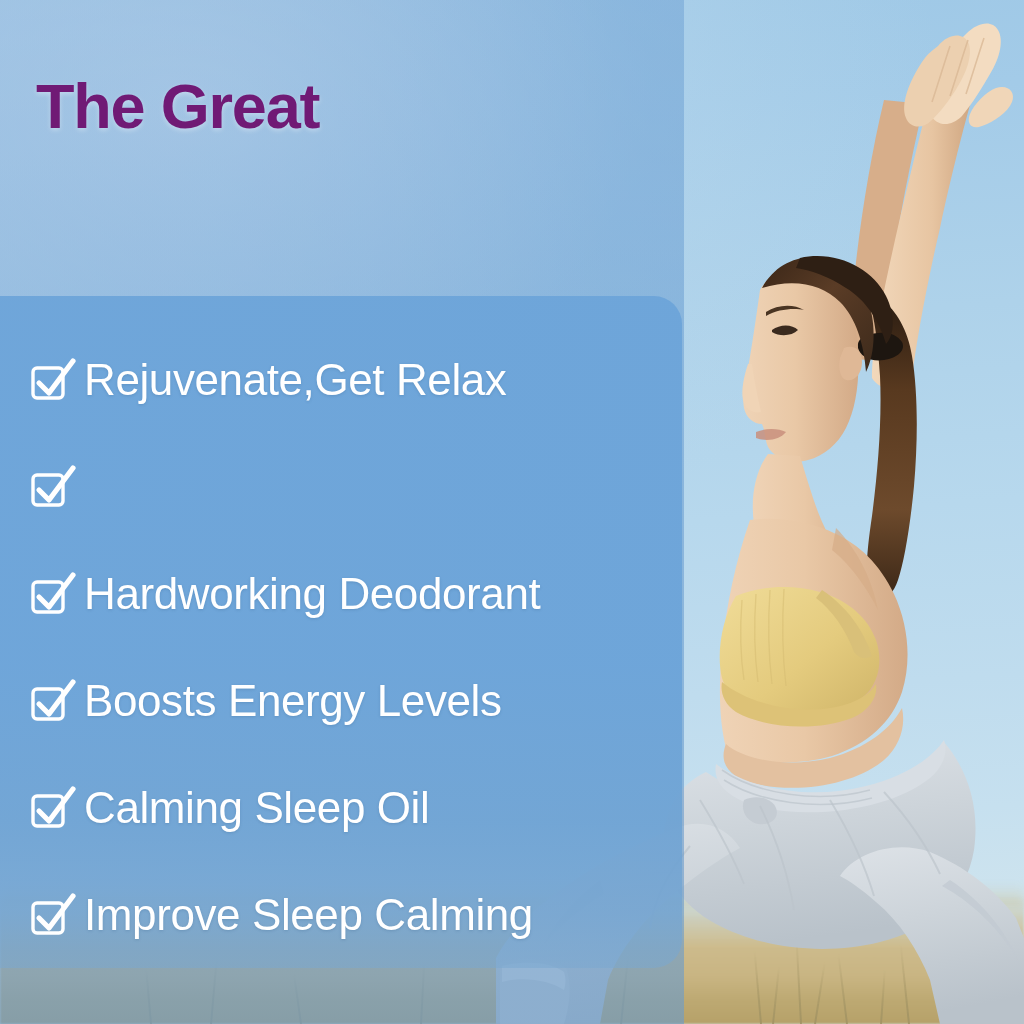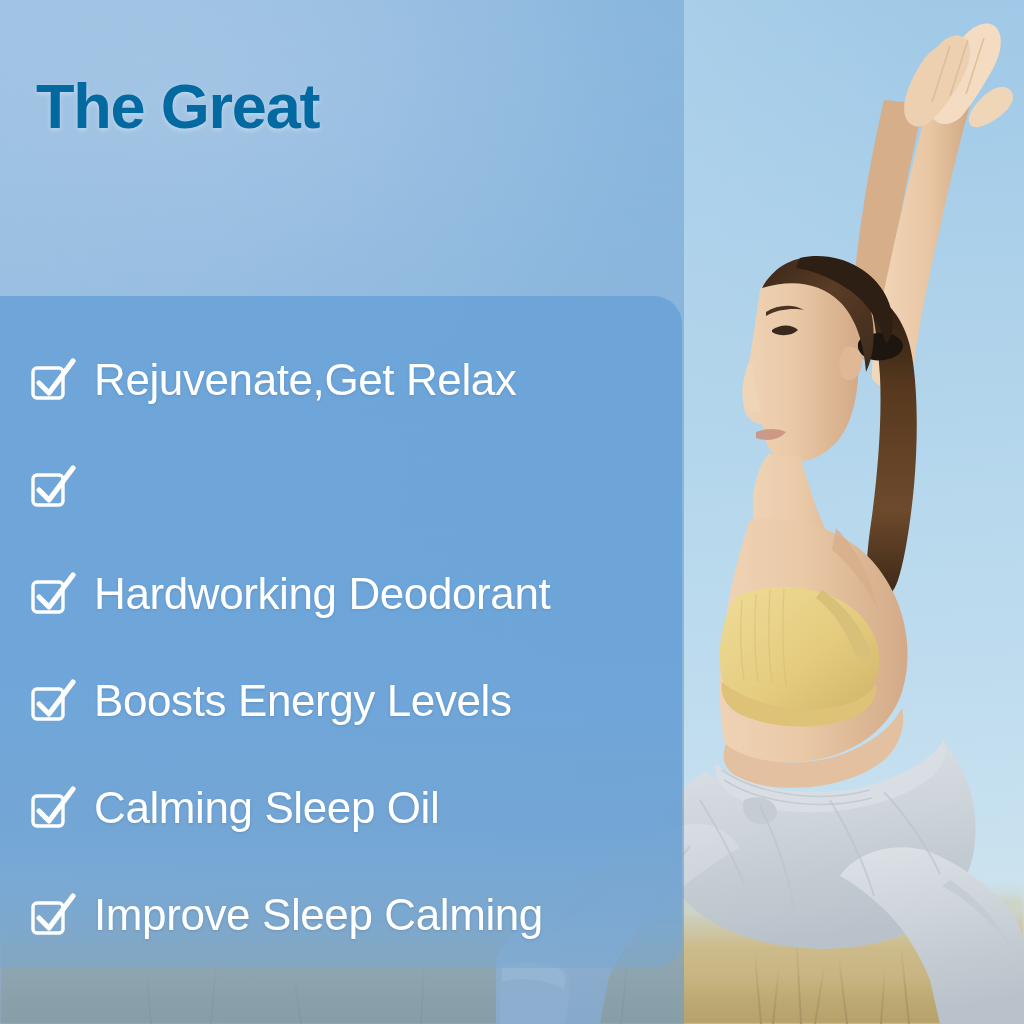--- a/index.html
+++ b/index.html
@@ -72,21 +72,21 @@
        rgba(100,152,204,.58) 75%,
        rgba(108,156,202,.64) 100%);
   }
 
   
   .title{
     position:absolute;left:36px;top:76px;
     font-size:63px;line-height:.96;
     font-weight:700;
     letter-spacing:-1.2px;
-    color:#0369a1;
+    color:#701a75;
     text-shadow:0 2px 5px rgba(255,255,255,.35);
     white-space:pre;
   }
 
   
   .panel{
     position:absolute;
     left:-40px;top:296px;
     width:722px;height:672px;
     background:linear-gradient(180deg,
@@ -99,21 +99,21 @@
     border-bottom-right-radius:28px;
   }
 
   .features{
     position:absolute;left:30px;top:326px;
     width:660px;
   }
   .feature{
     display:flex;align-items:center;
     height:107px;
-    gap:24px;
+    gap:14px;
   }
   .cbx{
     flex:0 0 auto;
     width:40px;height:40px;
     position:relative;
     margin-top:-4px;
   }
   .cbx svg{display:block;width:46px;height:46px;overflow:visible;}
   .feat-label{
     color:#ffffff;

